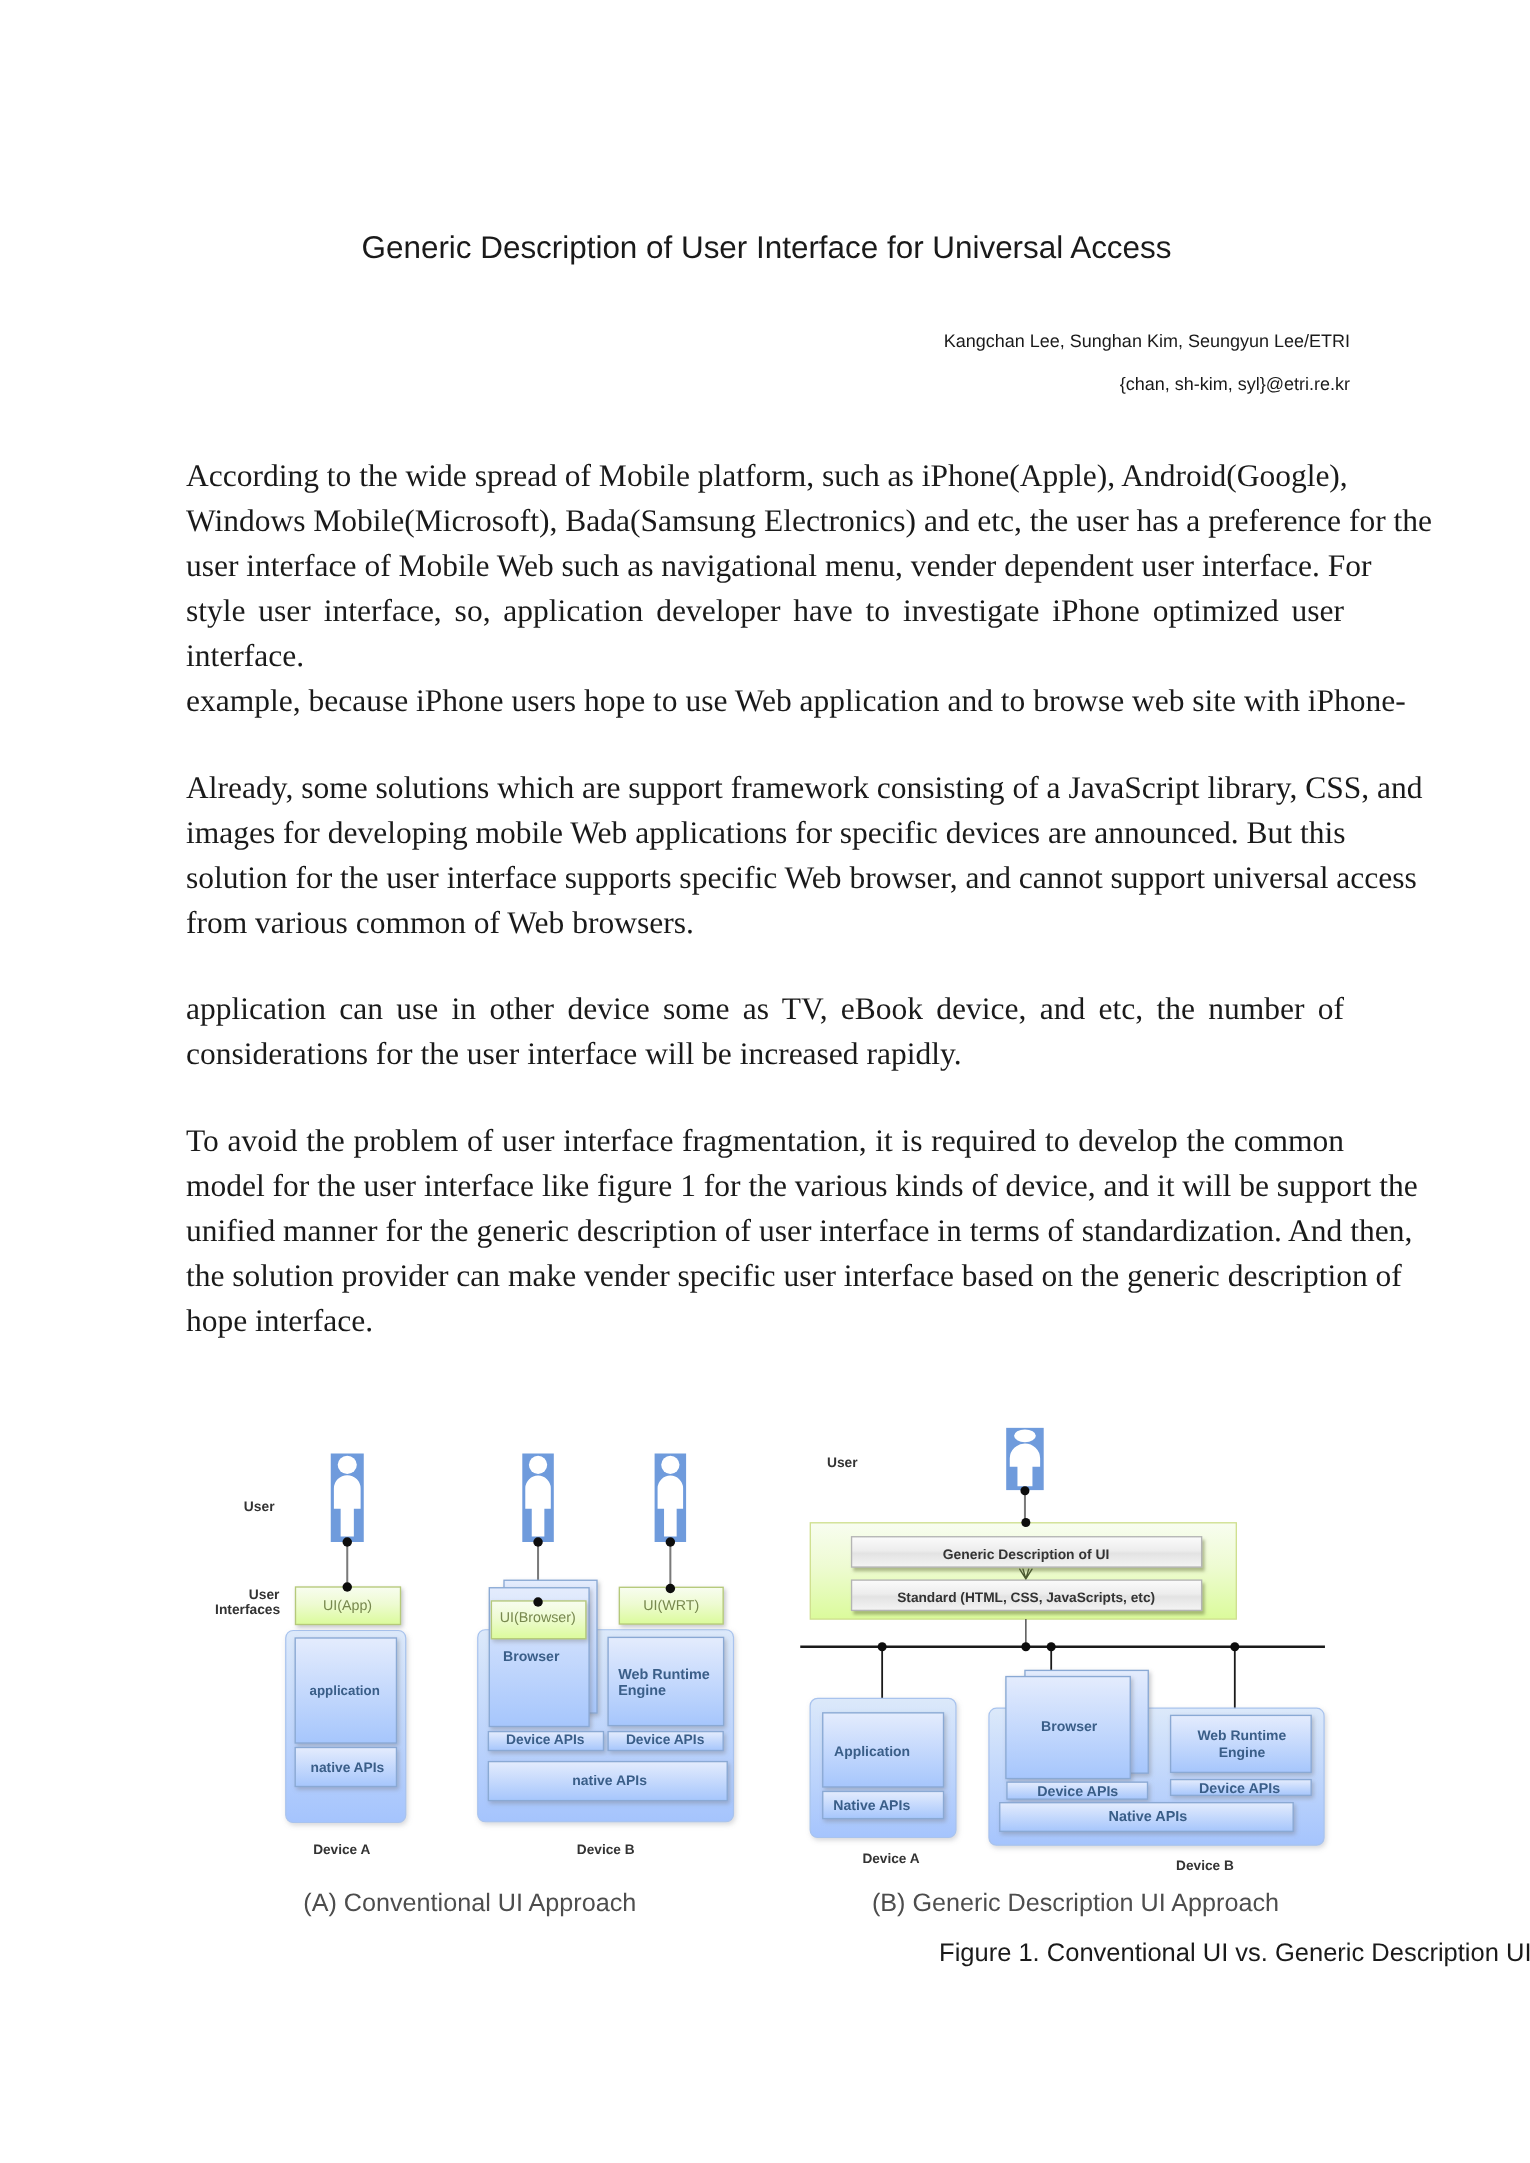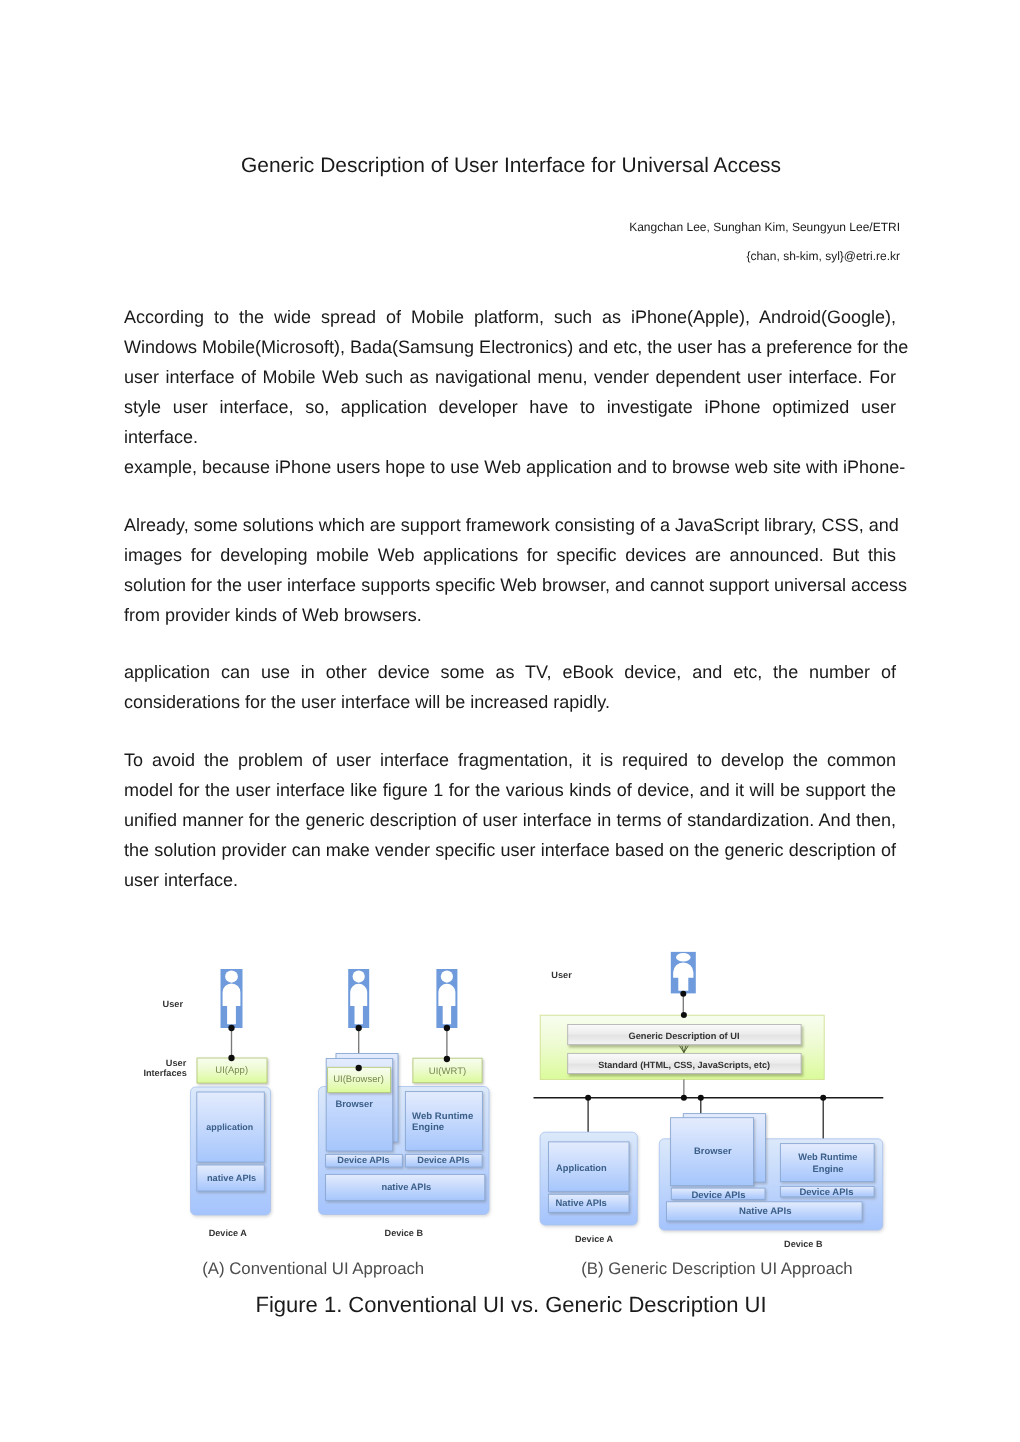--- a/index.html
+++ b/index.html
@@ -2,26 +2,26 @@
 <html><head>
 <meta charset="utf-8">
 <title>Generic Description of User Interface for Universal Access</title>
 <style>
   html,body{margin:0;padding:0;}
   body{width:1020px;height:1442px;background:#fff;font-family:"Liberation Sans",sans-serif;color:#000;overflow:hidden;-webkit-font-smoothing:antialiased;text-rendering:geometricPrecision;}
   .page{position:relative;width:1020px;height:1442px;transform:translateZ(0);}
   .doc-title{position:absolute;left:1px;top:154px;width:1020px;text-align:center;font-size:20.95px;color:#1a1a1a;}
   .authors{position:absolute;right:120px;top:213px;text-align:right;font-size:12px;line-height:28.8px;color:#1a1a1a;}
   .body-col{position:absolute;left:124px;top:302px;width:772px;}
-  p.para{margin:0 0 27.5px 0;font-size:18px;line-height:30px;color:#1a1a1a;}
+  p.para{margin:0 0 27.5px 0;font-size:21px;line-height:30px;color:#1a1a1a;font-family:Liberation Serif, serif;}
   p.para:last-child{margin-bottom:0;}
   .jline{display:block;width:100%;text-align:justify;text-align-last:justify;white-space:pre;}
   .jline.last{text-align-last:left;white-space:normal;}
   .figure{position:absolute;left:0px;top:940px;width:1020px;height:350px;}
-  .figcaption{position:absolute;left:1px;top:1292px;width:1020px;text-align:center;font-size:22px;color:#1a1a1a;}
+  .figcaption{position:absolute;left:1px;top:1292px;width:1020px;text-align:right;font-size:17px;color:#1a1a1a;}
 </style>
 </head>
 <body>
 
 <div class="page">
   <div class="doc-title">Generic Description of User Interface for Universal Access</div>
   <div class="authors">
     <div>Kangchan Lee, Sunghan Kim, Seungyun Lee/ETRI</div>
     <div>{chan, sh-kim, syl}@etri.re.kr</div>
   </div>
@@ -30,32 +30,32 @@
         <span class="jline">According to the wide spread of Mobile platform, such as iPhone(Apple), Android(Google),</span>
         <span class="jline">Windows Mobile(Microsoft), Bada(Samsung Electronics) and etc, the user has a preference for the</span>
         <span class="jline">user interface of Mobile Web such as navigational menu, vender dependent user interface. For</span>
         <span class="jline last">style user interface, so, application developer have to investigate iPhone optimized user interface.</span>
         <span class="jline">example, because iPhone users hope to use Web application and to browse web site with iPhone-</span>
       </p>
     <p class="para">
         <span class="jline">Already, some solutions which are support framework consisting of a JavaScript library, CSS, and</span>
         <span class="jline">images for developing mobile Web applications for specific devices are announced. But this</span>
         <span class="jline">solution for the user interface supports specific Web browser, and cannot support universal access</span>
-        <span class="jline last">from provider kinds of Web browsers.</span>
+        <span class="jline last">from various common of Web browsers.</span>
       </p>
     <p class="para">
         <span class="jline">application can use in other device some as TV, eBook device, and etc, the number of</span>
         <span class="jline last">considerations for the user interface will be increased rapidly.</span>
       </p>
     <p class="para">
         <span class="jline">To avoid the problem of user interface fragmentation, it is required to develop the common</span>
         <span class="jline">model for the user interface like figure 1 for the various kinds of device, and it will be support the</span>
         <span class="jline">unified manner for the generic description of user interface in terms of standardization. And then,</span>
         <span class="jline">the solution provider can make vender specific user interface based on the generic description of</span>
-        <span class="jline last">user interface.</span>
+        <span class="jline last">hope interface.</span>
       </p>
   </div>
   <div class="figure">
   <svg width="1020" height="350" viewBox="0 0 1020 350" xmlns="http://www.w3.org/2000/svg">
     <defs>
       <linearGradient id="grGreen" x1="0" y1="0" x2="0" y2="1">
         <stop offset="0%" stop-color="#f8fdf0"></stop>
             <stop offset="45%" stop-color="#eefbd2"></stop>
             <stop offset="100%" stop-color="#dbfb9b"></stop>
       </linearGradient>

